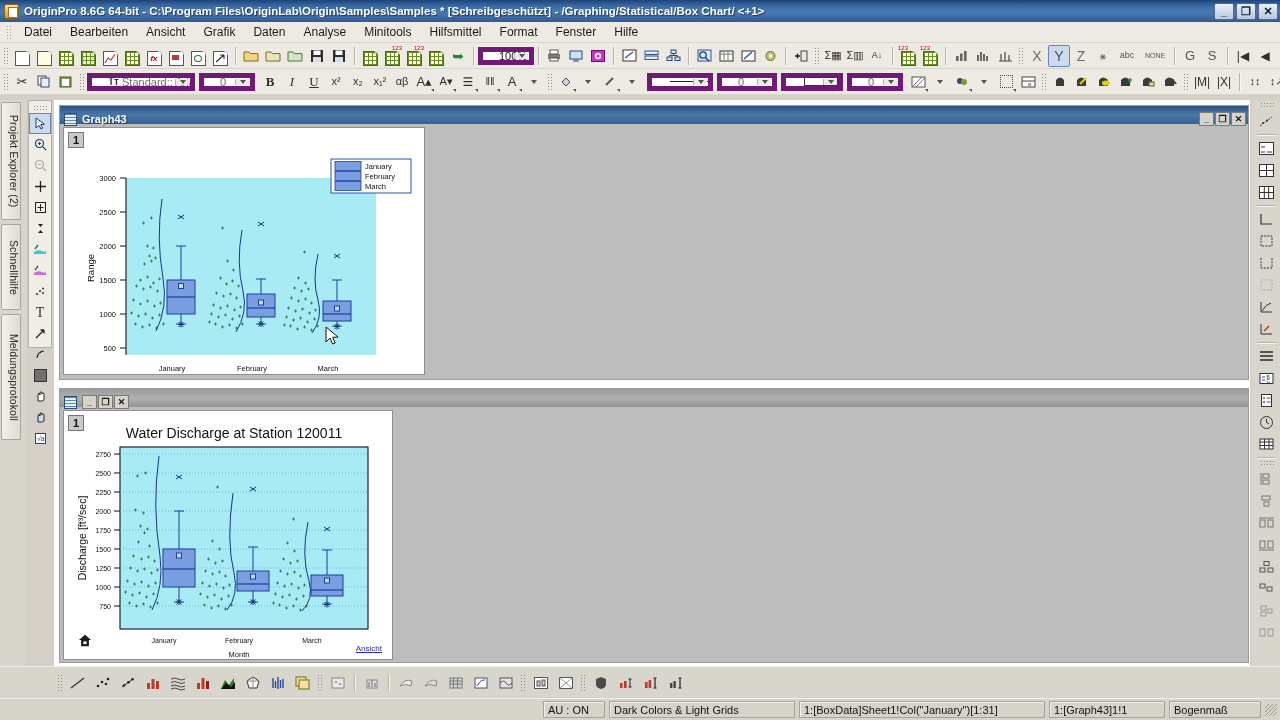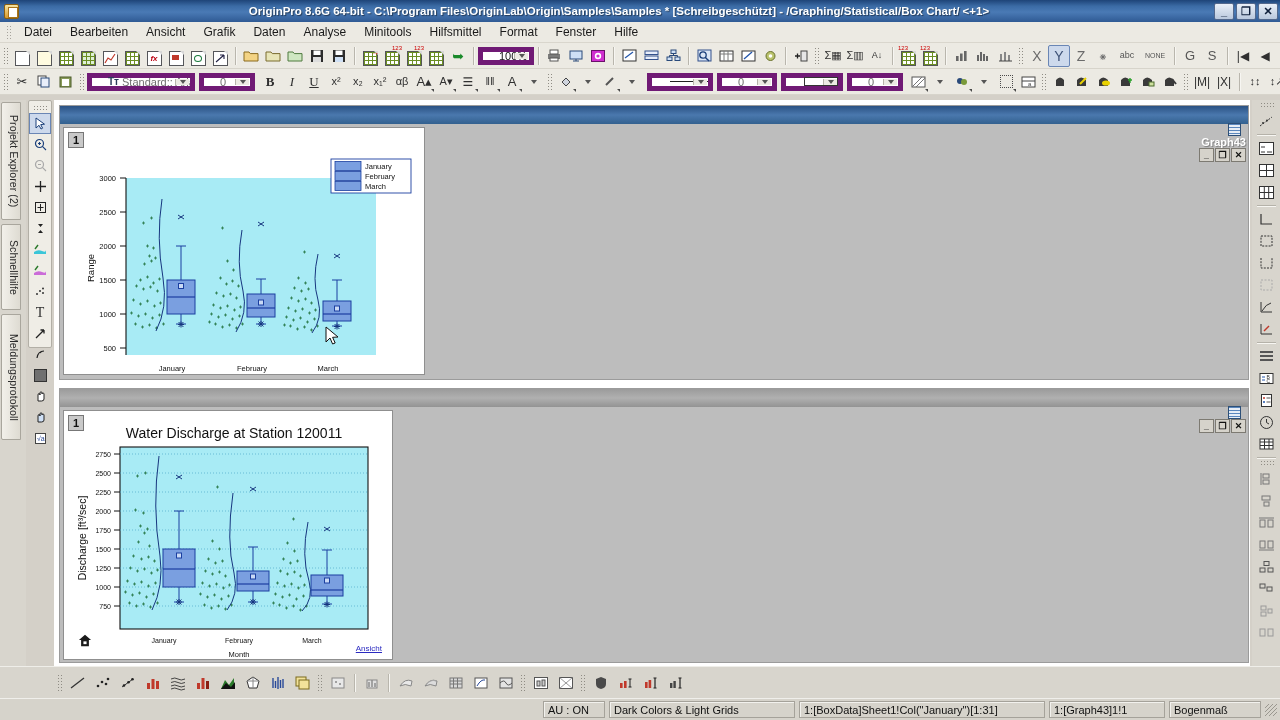--- a/index.html
+++ b/index.html
@@ -27,21 +27,21 @@
     border: 1px solid #8a5f12; border-radius: 2px;
     position: relative;
   }
   .tb-icon:after {
     content:""; position:absolute; left:3px; top:2px; width:8px; height:9px;
     background:#fff; border:1px solid #a8741a;
   }
   .tb-title {
     font-weight: bold; font-size: 11.5px; white-space: nowrap;
     text-shadow: 1px 1px 1px rgba(0,0,0,.5);
-    flex: 1 1 auto; overflow: hidden; text-align: center;
+    flex: 1 1 auto; overflow: hidden;
   }
   .tb-buttons { display: flex; gap: 2px; flex: none; }
   .tb-btn {
     width: 20px; height: 17px;
     background: linear-gradient(to bottom,#eaf0f8,#b9c8dd);
     border: 1px solid #53688c; border-radius: 2px;
     display: flex; align-items: center; justify-content: center;
     font-size: 11px; color: #10203c; font-weight: bold;
     font-family: "Liberation Sans", sans-serif;
     line-height: 1;
@@ -136,23 +136,22 @@
   .rsep { height: 1px; background: #b5b2a9; margin: 2px 3px; box-shadow: 0 1px 0 #f7f6f2; }
 
   .mdi {
     position: absolute; left: 54px; right: 30px; top: 0; bottom: 0;
     background: #ffffff;
   }
 
   
   .gwin { position: absolute; background: #bdbdbd; border: 1px solid #9b9b9b; }
   .gwin-title {
-    height: 18px; display: flex; align-items: flex-end; padding: 17px 2px 0 4px;
+    height: 18px; display: flex; align-items: center; padding: 8px 2px 0 4px;
     color: #fff;
-    flex-direction: column;
   }
   .gwin-title.active { background: linear-gradient(to bottom,#2b5283,#4a78ae 50%,#33618f); }
   .gwin-title.inactive { background: linear-gradient(to bottom,#9b9b9b,#b0b0b0 50%,#939393); color:#efefef; }
   .gw-icon {
     width: 13px; height: 13px; margin-right: 5px; flex: none;
     background: #e8eef6; border: 1px solid #2d4f77;
     background-image: linear-gradient(#5b87bd 1px, transparent 1px);
     background-size: 100% 3px;
   }
   .gw-name { font-size: 11px; font-weight: bold; flex: 1 1 auto; text-shadow: 1px 1px 1px rgba(0,0,0,.35); }

